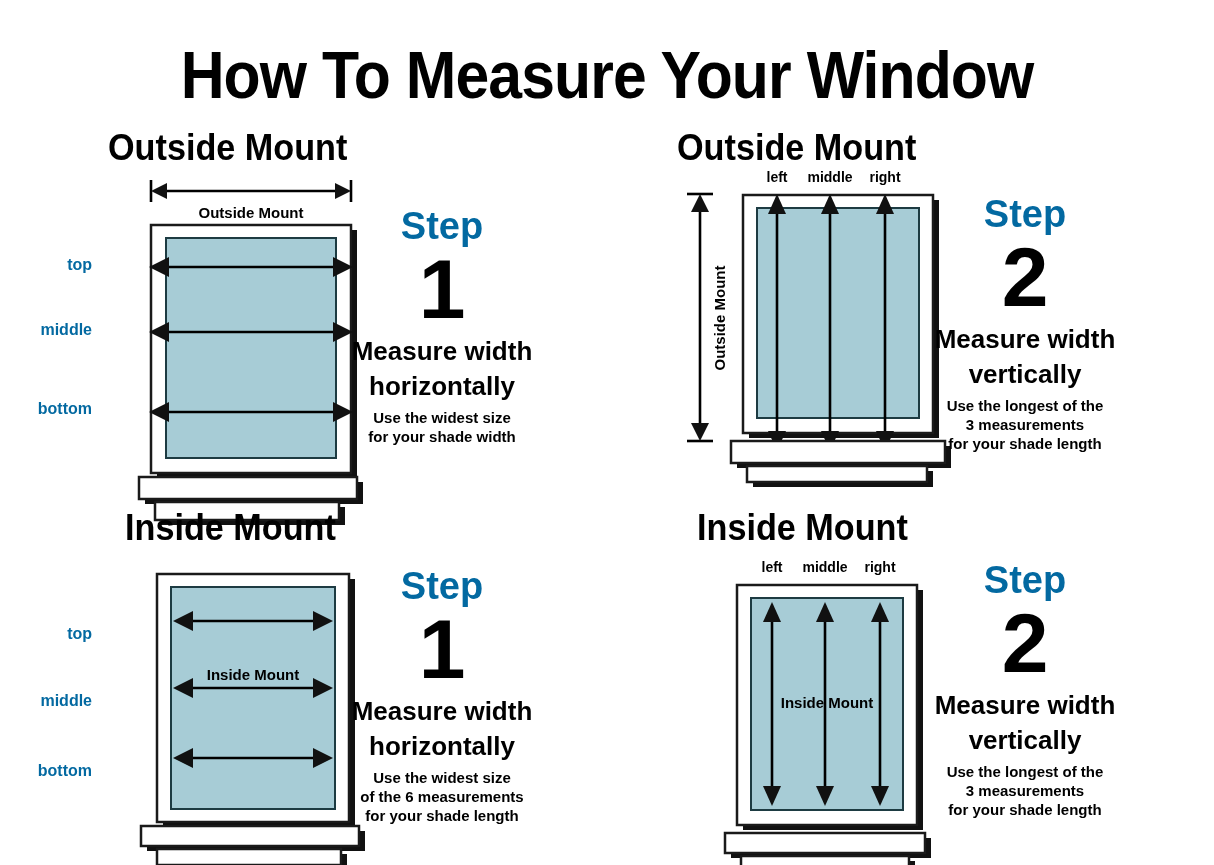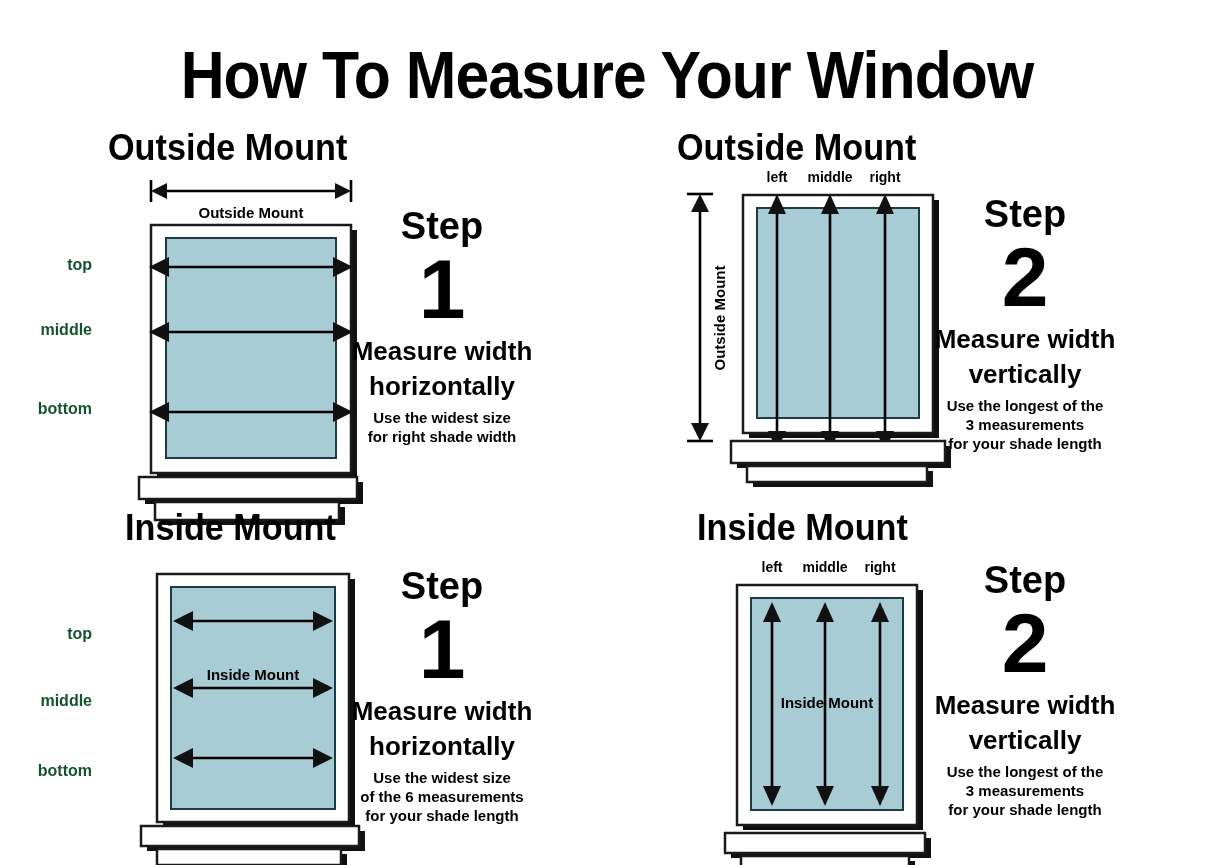--- a/index.html
+++ b/index.html
@@ -37,21 +37,21 @@
     transform-origin: left center;
   }
 
   .diagram { position: absolute; }
 
   .step-block { position: absolute; text-align: center; width: 220px; }
   .step-word {
     font-weight: bold;
     font-size: 38px;
     line-height: 40px;
-    color: #000000;
+    color: #0369a1;
   }
   .step-num {
     font-weight: bold;
     font-size: 84px;
     line-height: 86px;
     color: #000;
   }
   .step-main {
     font-weight: bold;
     font-size: 26px;
@@ -83,21 +83,21 @@
   .svg-label-sm {
     font-family: "Liberation Sans", sans-serif;
     font-weight: bold;
     font-size: 14px;
     fill: #000;
   }
   .side-label {
     position: absolute;
     font-weight: bold;
     font-size: 16px;
-    color: #14532d;
+    color: #0369a1;
     text-align: right;
     white-space: nowrap;
   }
 </style>
 </head>
 <body>
 
 <div id="page">
 
   <div class="title">How To Measure Your Window</div>
@@ -150,21 +150,21 @@
     <div class="side-label" style="left:20px; top:128px; width:72px;">top</div>
     <div class="side-label" style="left:20px; top:193px; width:72px;">middle</div>
     <div class="side-label" style="left:20px; top:272px; width:72px;">bottom</div>
 
     <div class="step-block" style="left:332px; top:78px;">
       <div class="step-word">Step</div>
       <div class="step-num">1</div>
       <div class="step-main">Measure width</div>
       <div class="step-main">horizontally</div>
       <div class="step-sub">Use the widest size</div>
-      <div class="step-sub" style="margin-top:0">for right shade width</div>
+      <div class="step-sub" style="margin-top:0">for your shade width</div>
     </div>
   </div>
 
   <div class="panel" style="left:607px; top:112px; width:607px; height:360px;">
 
     <div class="panel-heading" style="left:70px; top:0px;">Outside Mount</div>
 
     <div class="diagram" style="left:60px; top:42px;">
       <svg width="320" height="280" viewBox="0 0 320 280">
 

